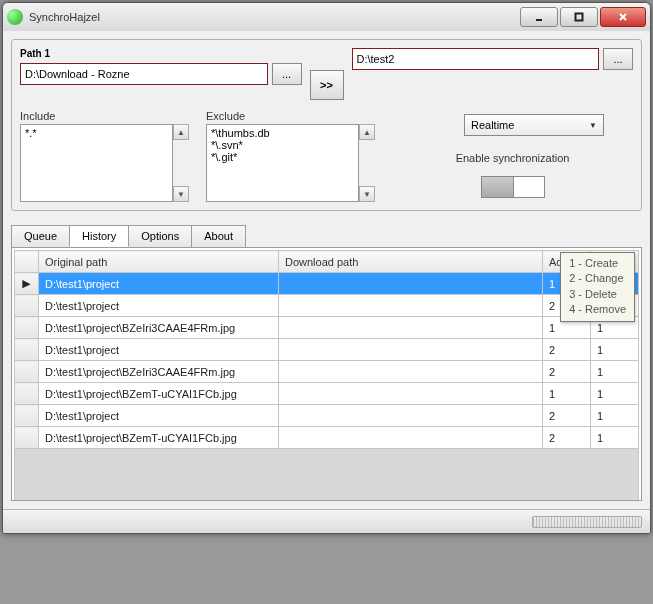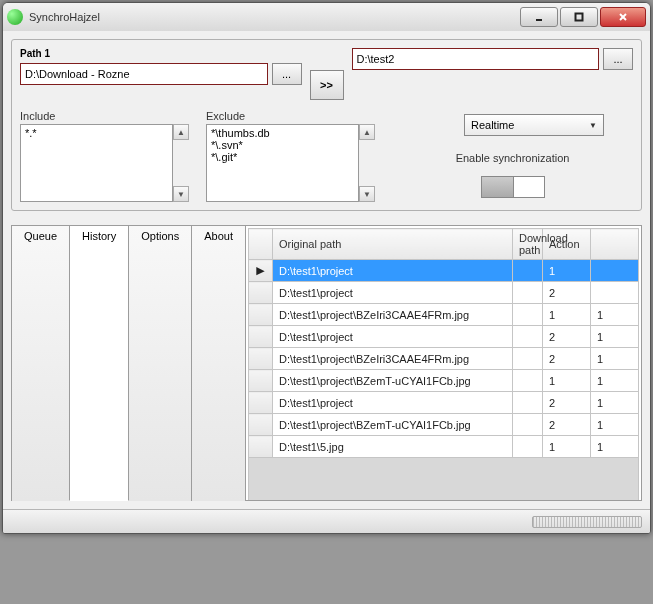--- a/index.html
+++ b/index.html
@@ -36,21 +36,21 @@
 .filter-wrap { display: flex; }
 
 .right-controls { flex: 1; display: flex; flex-direction: column; align-items: center; justify-content: center; gap: 16px; }
 .dropdown { width: 140px; height: 22px; border: 1px solid #888; background: linear-gradient(#fff,#eaeaea); display: flex; align-items: center; padding: 0 6px; justify-content: space-between; cursor: pointer; margin-left: 43px; }
 .dropdown .arrow { font-size: 8px; color: #333; }
 .enable-sync { text-align: center; }
 .enable-label { margin-bottom: 12px; color: #333; }
 .toggle { width: 64px; height: 22px; border: 1px solid #888; background: #fff; margin: 0 auto; position: relative; overflow: hidden; cursor: pointer; }
 .toggle-thumb { position: absolute; left: 0; top: 0; width: 32px; height: 100%; background: linear-gradient(#ccc,#aaa); border-right: 1px solid #888; }
 
-.tabs-area { margin-top: 14px; flex: 1; display: flex; overflow: hidden; }
+.tabs-area { margin-top: 14px; flex: 1; display: flex; flex-direction: column; overflow: hidden; }
 .tab-strip { display: flex; gap: 0; }
 .tab { padding: 4px 12px; border: 1px solid #9c9c9c; border-bottom: none; background: linear-gradient(#f8f8f8,#e6e6e6); cursor: pointer; margin-right: -1px; }
 .tab.active { background: #fff; border-bottom: 1px solid #fff; position: relative; z-index: 2; }
 .tab-body { border: 1px solid #9c9c9c; background: #fff; flex: 1; overflow: hidden; position: relative; padding: 2px; }
 
 .grid { width: 100%; border-collapse: collapse; table-layout: fixed; }
 .grid th { background: linear-gradient(#fafafa,#e8e8e8); border: 1px solid #c5c5c5; padding: 3px 6px; text-align: left; font-weight: normal; color: #333; height: 22px; }
 .grid td { border: 1px solid #c5c5c5; padding: 3px 6px; color: #222; white-space: nowrap; overflow: hidden; text-overflow: ellipsis; height: 22px; }
 .grid td.rowhead { background: linear-gradient(#f4f4f4,#e6e6e6); text-align: center; width: 24px; }
 .grid tr.sel td:not(.rowhead) { background: #3399ff !important; color: #fff !important; }
@@ -227,36 +227,35 @@
                 <td>2</td>
                 <td>1</td>
               </tr>
               <tr>
                 <td class="rowhead"></td>
                 <td>D:\test1\project\BZemT-uCYAI1FCb.jpg</td>
                 <td></td>
                 <td>2</td>
                 <td>1</td>
               </tr>
-              <tr>
-                <td class="rowhead"></td>
-                <td>D:\test1\5.jpg</td>
-                <td></td>
-                <td>1</td>
-                <td>1</td>
-              </tr>
             </tbody>
         </table>
         <div class="grid-filler"></div>
         <div class="hscroll">
           <div class="arrow">◄</div>
           <div class="track"></div>
           <div class="arrow">►</div>
         </div>
 
+        <div class="tooltip">
+          <div>1 - Create</div>
+          <div>2 - Change</div>
+          <div>3 - Delete</div>
+          <div>4 - Remove</div>
+        </div>
       </div>
     </div>
   </div>
 
   <div class="statusbar">
     <div class="grip"></div>
   </div>
 </div>
 
 </body></html>

